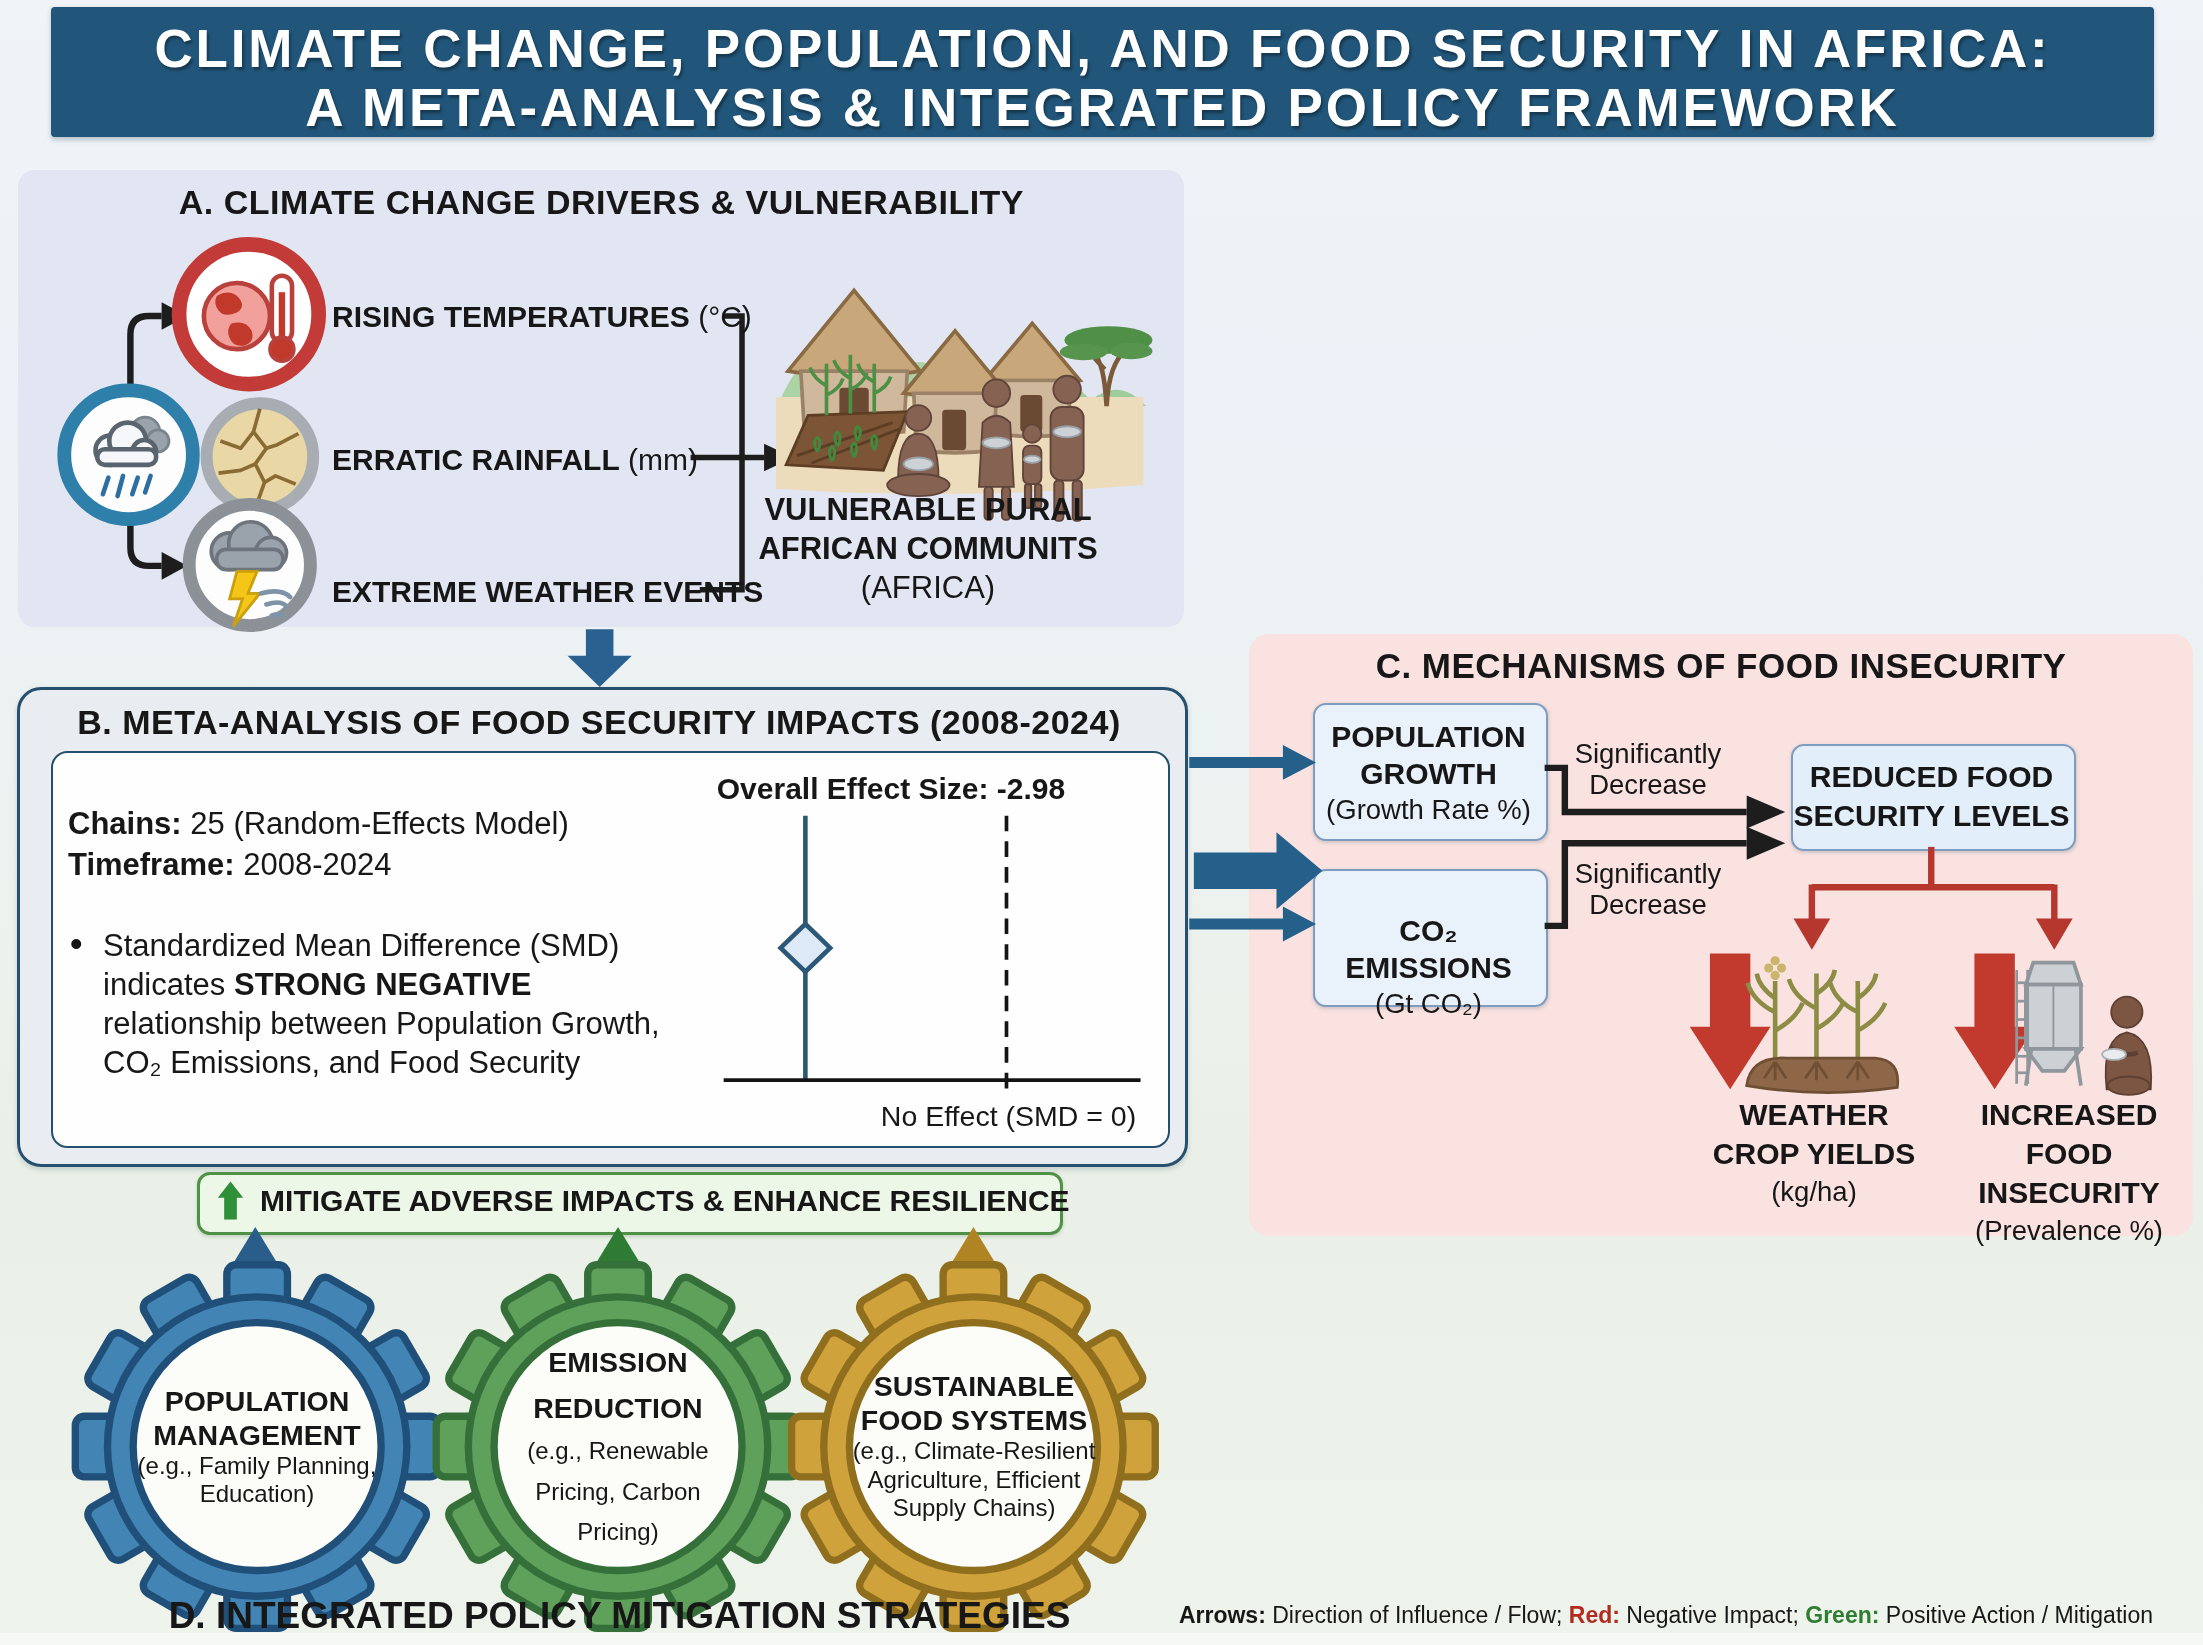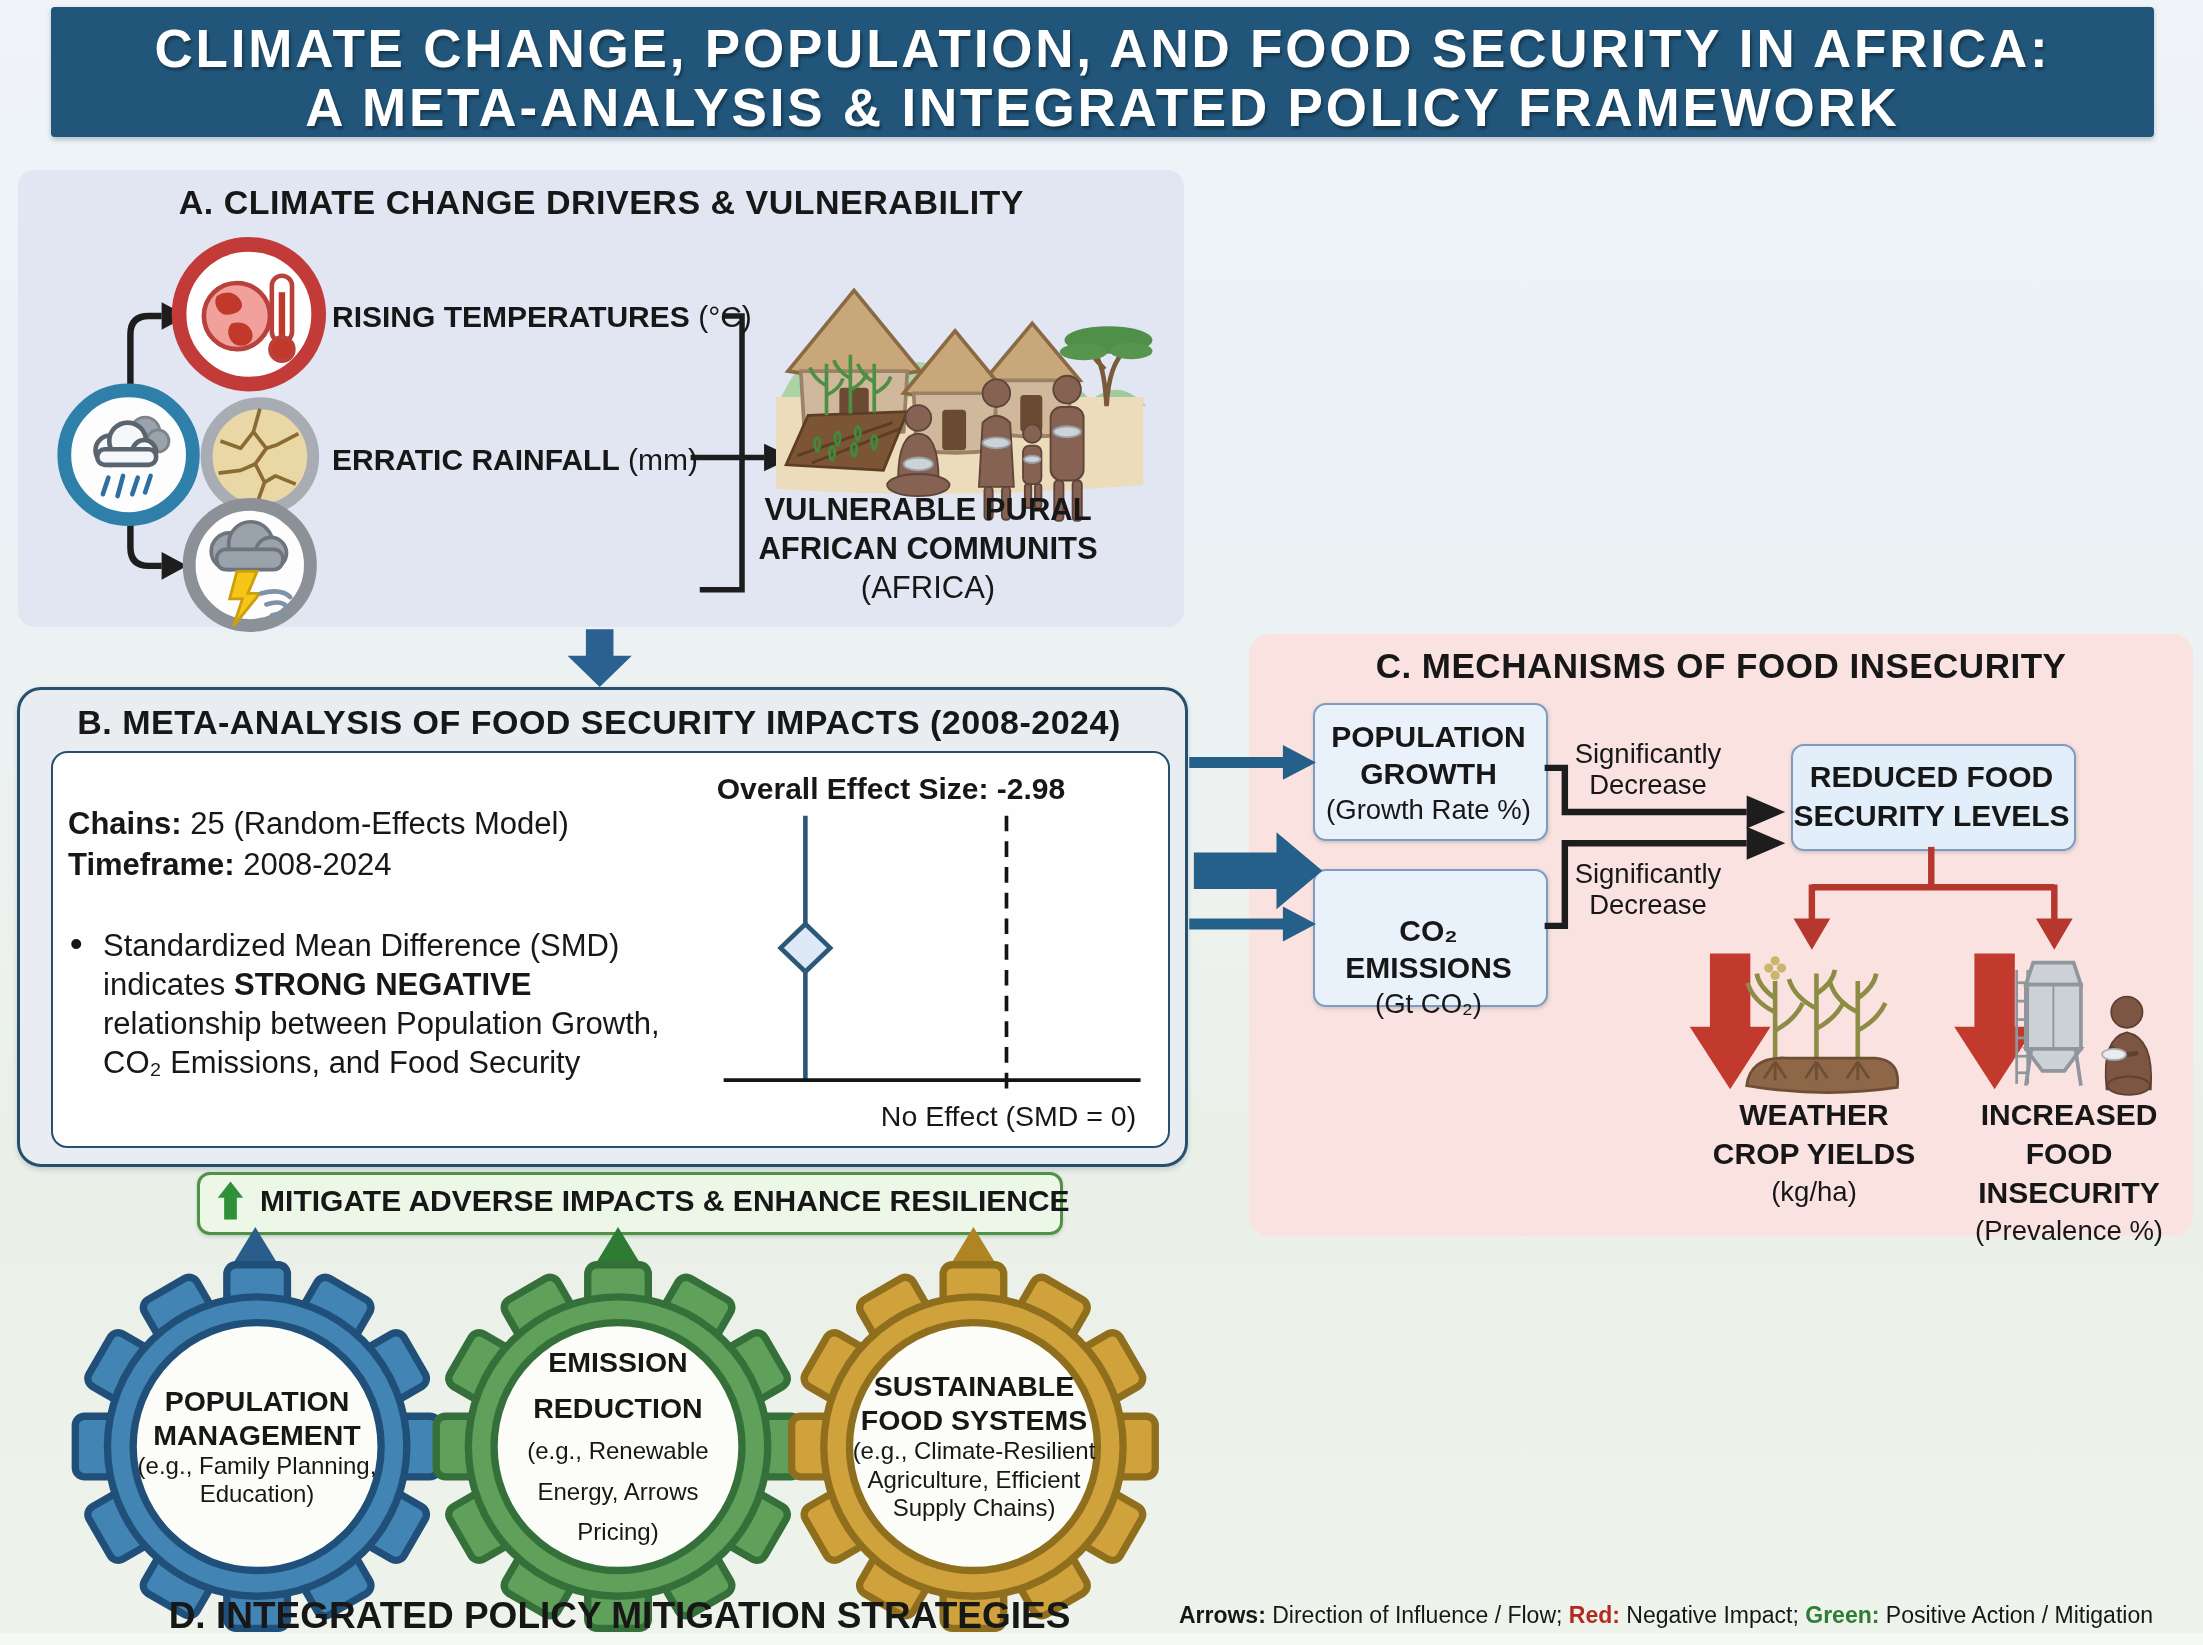--- a/index.html
+++ b/index.html
@@ -336,20 +336,24 @@
   <div class="t c sec-title" style="left:18.4px;top:182px;width:1166px;font-size:34px;">A. CLIMATE CHANGE DRIVERS &amp; VULNERABILITY</div>
 
   <div class="t" style="left:332px;top:299px;font-size:30px;">
     <span class="b">RISING TEMPERATURES</span>
     <span>(°C)</span>
   </div>
   <div class="t" style="left:332px;top:442px;font-size:30px;">
     <span class="b">ERRATIC RAINFALL</span>
     <span>(mm)</span>
   </div>
+  <div class="t" style="left:332px;top:574px;font-size:30px;">
+    <span class="b">EXTREME WEATHER EVENTS</span>
+    <span></span>
+  </div>
 
   <div class="t c" style="left:735px;top:490px;width:386px;font-size:31px;line-height:39px;">
     <div class="b">VULNERABLE PURAL</div>
     <div class="b">AFRICAN COMMUNITS</div>
     <div>(AFRICA)</div>
   </div>
 
   <div class="t c sec-title" style="left:16.5px;top:702px;width:1165px;font-size:34px;">B. META-ANALYSIS OF FOOD SECURITY IMPACTS (2008-2024)</div>
 
   <div class="t" style="left:68px;top:806px;font-size:31px;">
@@ -420,21 +424,21 @@
   <div class="t c gear-text" style="left:121px;top:1321px;width:272px;">
     <div class="gt">POPULATION</div>
     <div class="gt">MANAGEMENT</div>
     <div class="gs">(e.g., Family Planning,</div>
     <div class="gs">Education)</div>
   </div>
   <div class="t c gear-text" style="left:482px;top:1321px;width:272px;gap:12px;">
     <div class="gt">EMISSION</div>
     <div class="gt">REDUCTION</div>
     <div class="gs">(e.g., Renewable</div>
-    <div class="gs">Energy, Arrows</div>
+    <div class="gs">Pricing, Carbon</div>
     <div class="gs">Pricing)</div>
   </div>
   <div class="t c gear-text" style="left:838px;top:1321px;width:272px;">
     <div class="gt">SUSTAINABLE</div>
     <div class="gt">FOOD SYSTEMS</div>
     <div class="gs">(e.g., Climate-Resilient</div>
     <div class="gs">Agriculture, Efficient</div>
     <div class="gs">Supply Chains)</div>
   </div>
 

